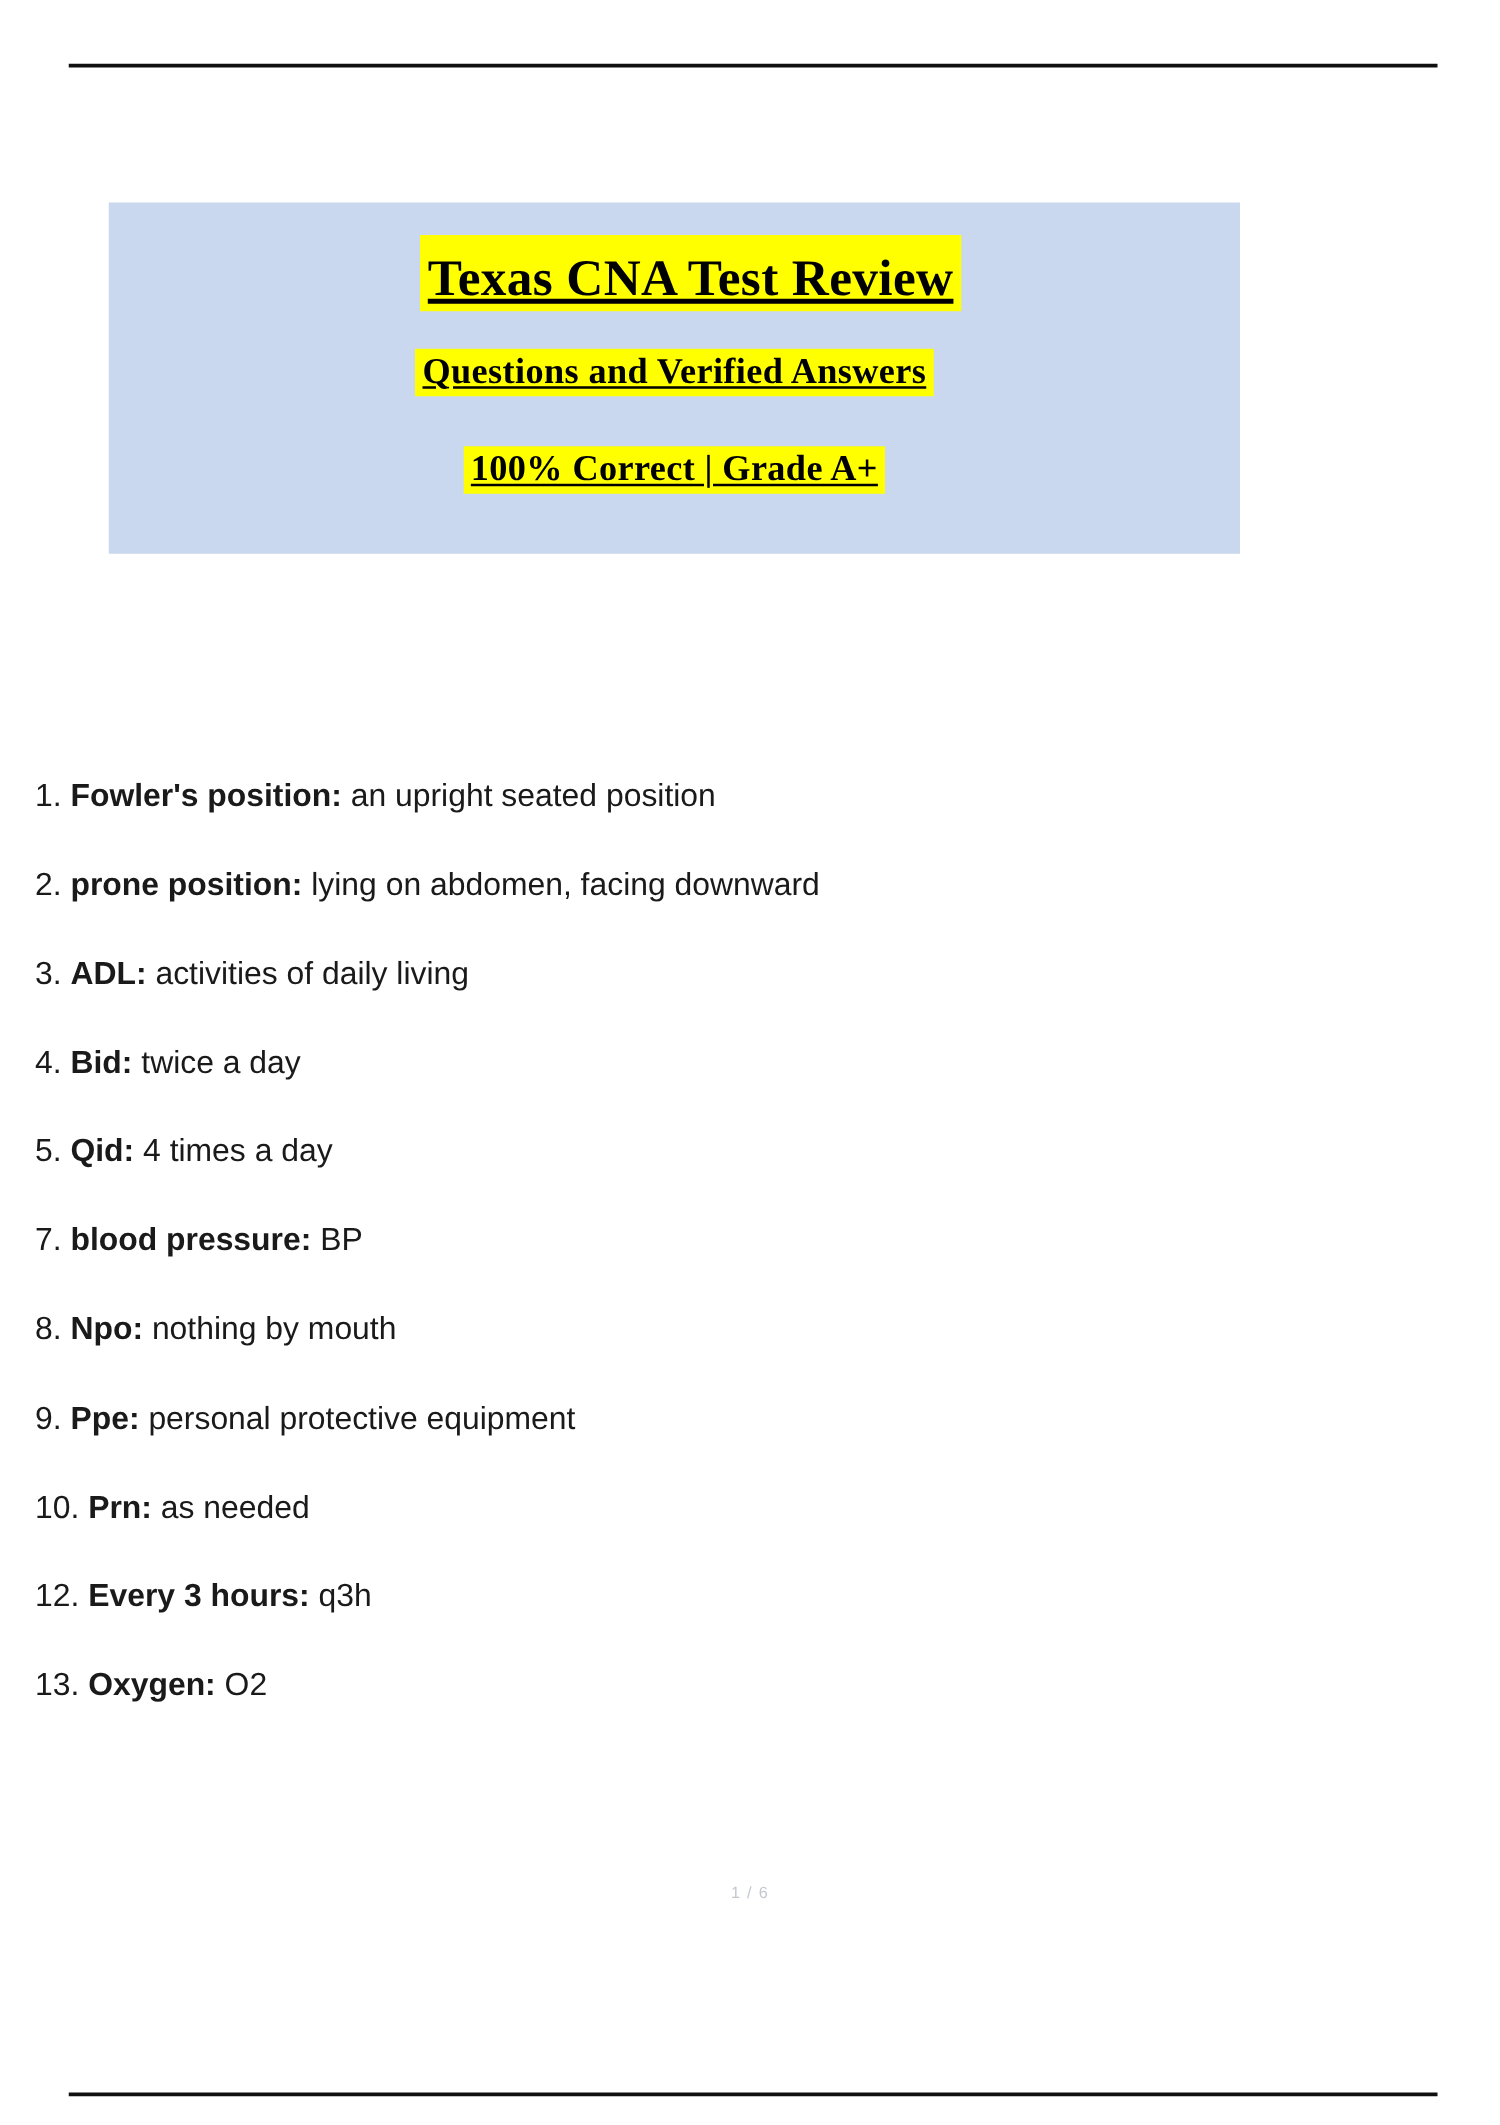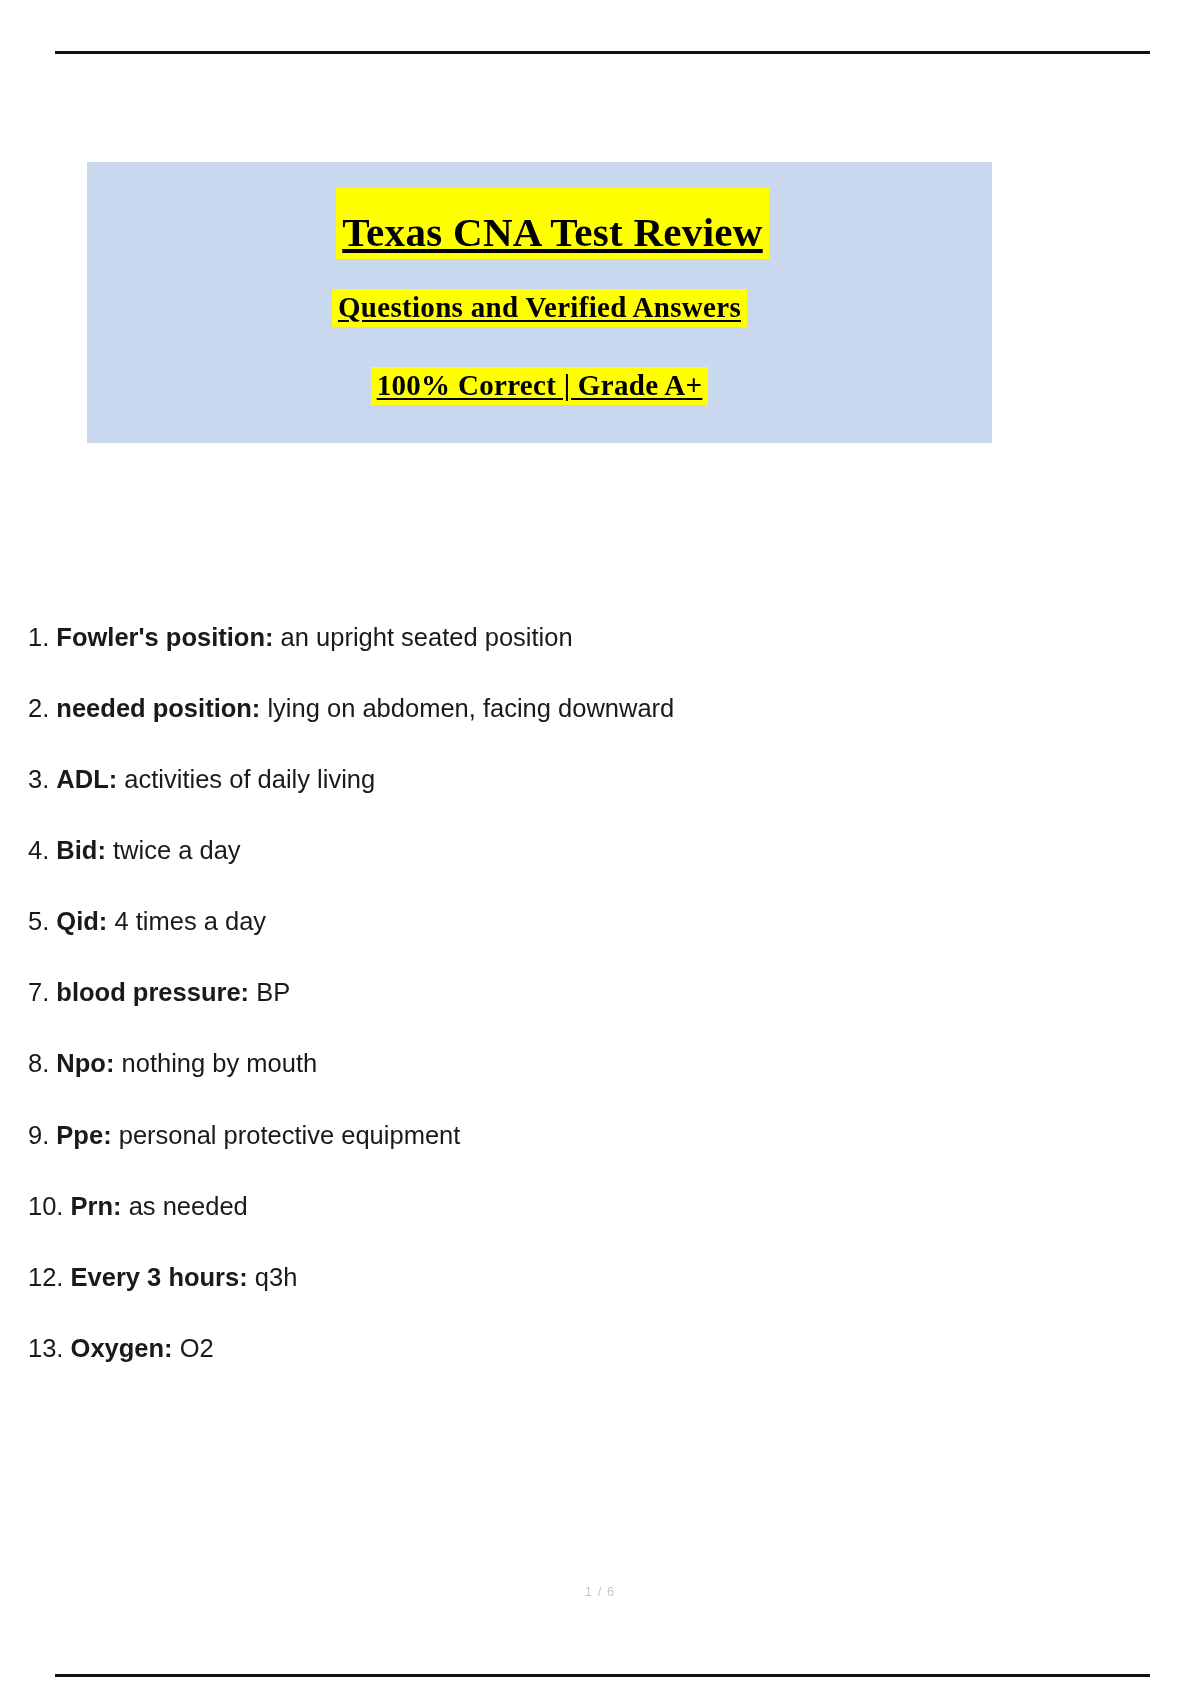--- a/index.html
+++ b/index.html
@@ -44,21 +44,21 @@
   .hl {
     display: inline-block;
     background: #ffff00;
     color: #000000;
     font-weight: bold;
     text-decoration: underline;
     text-underline-offset: 3px;
     letter-spacing: 0.3px;
   }
   .banner-title   { margin-top: 26px; }
-  .banner-title .hl   { font-size: 41px; padding: 20px 6px 3px 6px; margin-left: 26px; }
+  .banner-title .hl   { font-size: 41px; padding: 10px 6px 3px 6px; margin-left: 26px; }
   .banner-sub1    { margin-top: 30px; border-radius: 19px; }
   .banner-sub1 .hl    { font-size: 29px; padding: 2px 6px 3px 6px; }
   .banner-sub2    { margin-top: 16px; }
   .banner-sub2 .hl    { font-size: 29px; padding: 2px 6px 3px 6px; margin-top: 24px; }
 
   
   .qa-list {
     position: absolute;
     left: 28px;
     top: 622px;
@@ -79,21 +79,21 @@
     font-weight: bold;
   }
   .qa-def {
     font-weight: normal;
   }
 
   
   .page-indicator {
     position: absolute;
     left: 0;
-    top: 1584px;
+    top: 1506px;
     width: 1200px;
     text-align: center;
     font-size: 13px;
     letter-spacing: 1px;
     color: #c3c7cf;
   }
 </style>
 </head>
 <body>
 
@@ -112,21 +112,21 @@
 </div>
 
 <div class="qa-list">
   <div class="qa-item">
     <span class="qa-num">1. </span>
     <span class="qa-term">Fowler's position: </span>
     <span class="qa-def">an upright seated position</span>
   </div>
   <div class="qa-item">
     <span class="qa-num">2. </span>
-    <span class="qa-term">needed position: </span>
+    <span class="qa-term">prone position: </span>
     <span class="qa-def">lying on abdomen, facing downward</span>
   </div>
   <div class="qa-item">
     <span class="qa-num">3. </span>
     <span class="qa-term">ADL: </span>
     <span class="qa-def">activities of daily living</span>
   </div>
   <div class="qa-item">
     <span class="qa-num">4. </span>
     <span class="qa-term">Bid: </span>

